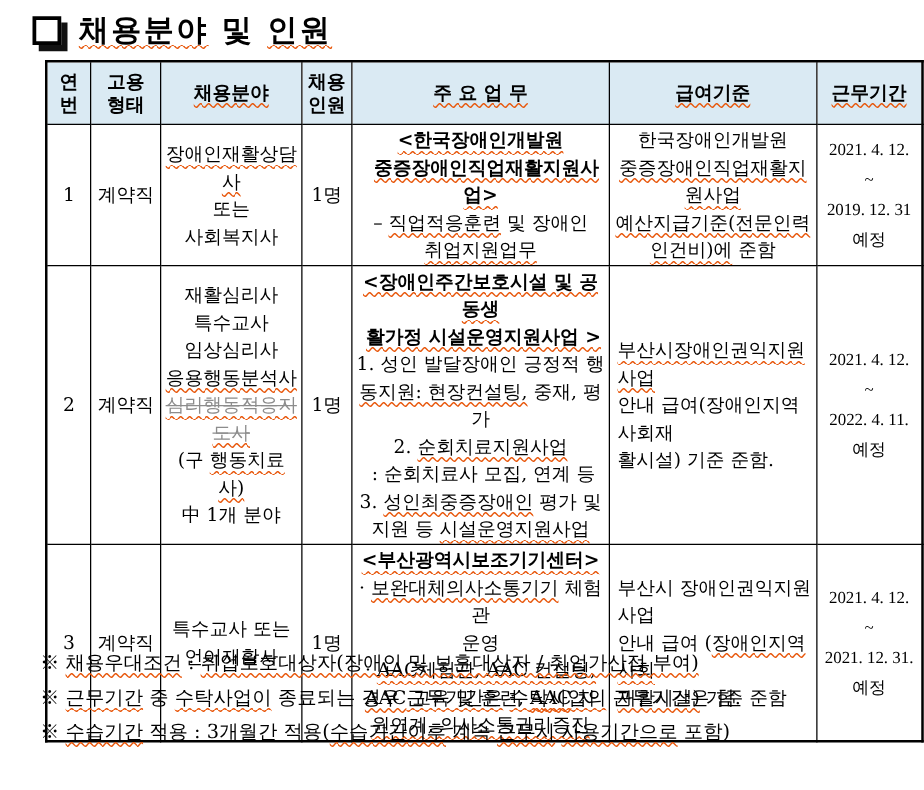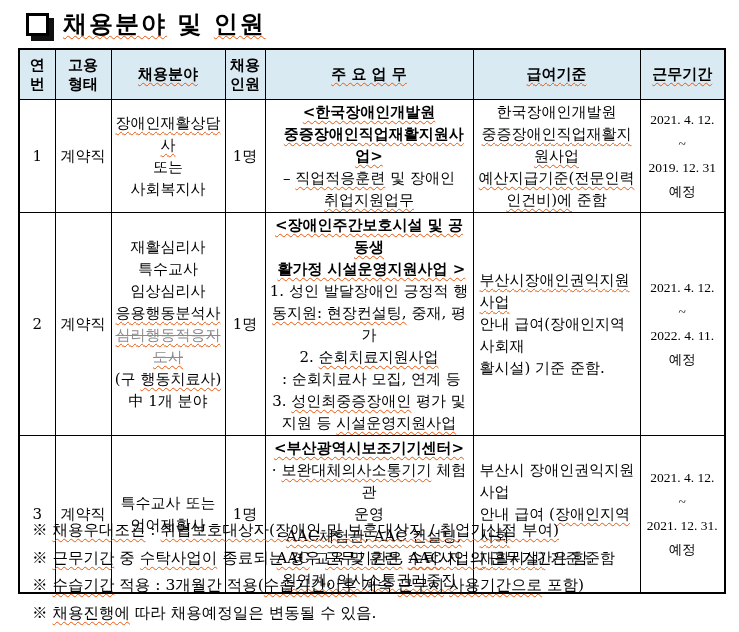--- a/index.html
+++ b/index.html
@@ -22,21 +22,21 @@
   .sq-icon{
     width:17px;height:17px;background:#fff;border:3px solid #000;
     box-shadow:5px 5px 0 0 #111;margin-right:14px;flex:0 0 auto;
   }
   .page-title{
     font-size:24px;font-weight:700;letter-spacing:2px;
     white-space:pre;
   }
   
   table.tbl{
-    position:absolute;left:18px;top:48px;
+    position:absolute;left:36px;top:48px;
     border-collapse:collapse;table-layout:fixed;
     border:2px solid var(--border);
     font-size:15px;
   }
   table.tbl th,table.tbl td{
     border:1px solid var(--border);
     padding:1px 3px;vertical-align:middle;text-align:center;
     overflow:hidden;
   }
   table.tbl thead th{
@@ -189,14 +189,13 @@
           <div class="line">예정</div>
         </td>
       </tr>
     </tbody>
 </table>
 
 <div class="footnotes">
     <div class="fn-line"><span>※ </span><span class="sq">채용우대조건</span><span> : </span><span class="sq">취업보호대상자(장애인 및 보훈대상자 / 취업가산점 부여)</span></div>
     <div class="fn-line"><span>※ </span><span class="sq">근무기간</span><span> 중 </span><span class="sq">수탁사업이</span><span> 종료되는 경우 </span><span class="sq">근무기간은</span><span> </span><span class="sq">수탁사업의</span><span> 근무기간은 함.</span></div>
     <div class="fn-line"><span>※ </span><span class="sq">수습기간</span><span> 적용 : 3개월간 적용(</span><span class="sq">수습기간이후</span><span> 계속 </span><span class="sq">근무시</span><span> </span><span class="sq">사용기간으로</span><span> 포함)</span></div>
-    <div class="fn-line"><span>※ </span><span class="sq">채용진행에</span><span> 따라 채용예정일은 변동될 수 있음.</span></div>
   </div>
 
 </body></html>

